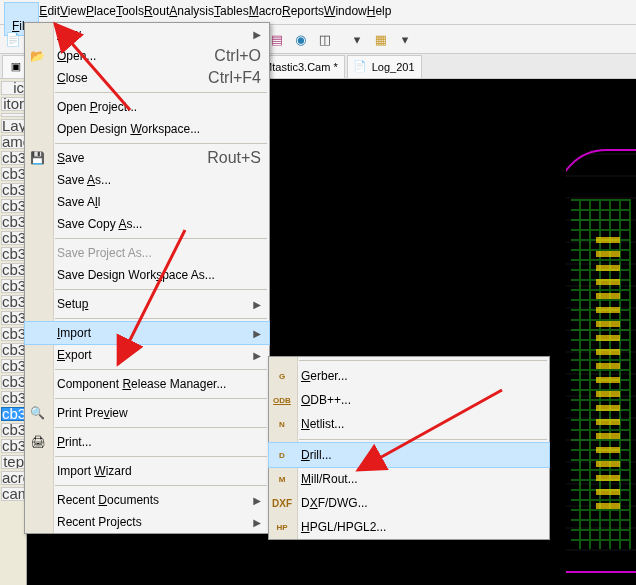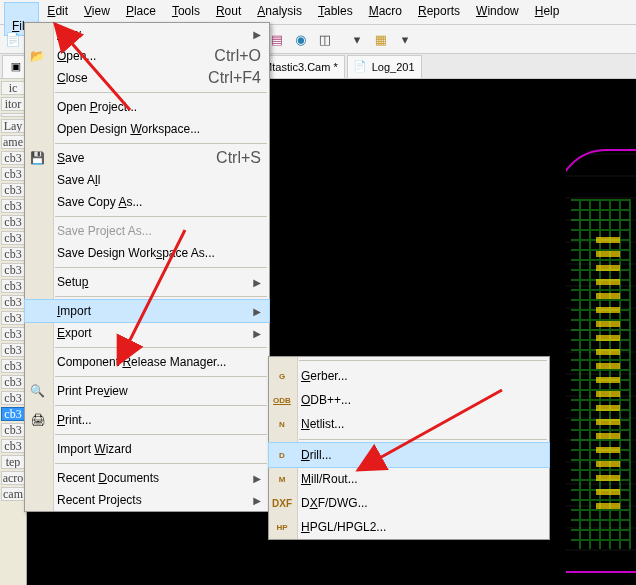--- a/index.html
+++ b/index.html
@@ -14,21 +14,21 @@
     position: relative;
   }
   .menubar {
     display: flex;
     background: #f4f4f4;
     border-bottom: 1px solid #ccc;
     padding: 2px 4px;
     height: 20px;
   }
   .menubar .mitem {
-    padding: 2px 8px;
+    padding: 2px 0;
     cursor: default;
   }
   .menubar .mitem.open {
     background: #cce8ff;
     border: 1px solid #99d1ff;
     padding: 16px 7px;
   }
   .menubar .mitem u { text-decoration: underline; }
 
   .toolbar {
@@ -82,30 +82,29 @@
     background: #ece9d8;
     border-right: 1px solid #aaa;
     display: flex;
     flex-direction: column;
     align-items: center;
     padding-top: 2px;
     gap: 2px;
   }
   .leftcol .lt {
     width: 22px;
-    font-size: 12px;
-    text-align: center;
+    font-size: 15px;
+    text-align: right;
     color: #444;
     border: 1px solid #ccc;
     background: #f4f4f4;
     padding: 1px 0;
     line-height: 10px;
     white-space: nowrap;
     overflow: hidden;
-    font-family: Liberation Serif, serif;
   }
   .leftcol .lt.active {
     background: #3399ff;
     color: #fff;
     border-color: #1a6fbf;
   }
 
   .pcb-right {
     position: absolute;
     right: 0; top: 0; bottom: 0;
@@ -356,21 +355,24 @@
     <div class="row">
       <span class="lbl"><span>Open <u>P</u>roject...</span></span>
     </div>
     <div class="row">
       <span class="lbl"><span>Open Design <u>W</u>orkspace...</span></span>
     </div>
     <div class="msep"></div>
     <div class="row">
       <span class="micon">💾</span>
       <span class="lbl"><span><u>S</u>ave</span></span>
-      <span class="accel">Ctrl+S</span>
+      <span class="accel">Rout+S</span>
+    </div>
+    <div class="row">
+      <span class="lbl"><span>Save <u>A</u>s...</span></span>
     </div>
     <div class="row">
       <span class="lbl"><span>Save A<u>l</u>l</span></span>
     </div>
     <div class="row">
       <span class="lbl"><span>Save Copy <u>A</u>s...</span></span>
     </div>
     <div class="msep"></div>
     <div class="row disabled">
       <span class="lbl">Save Project As...</span>

